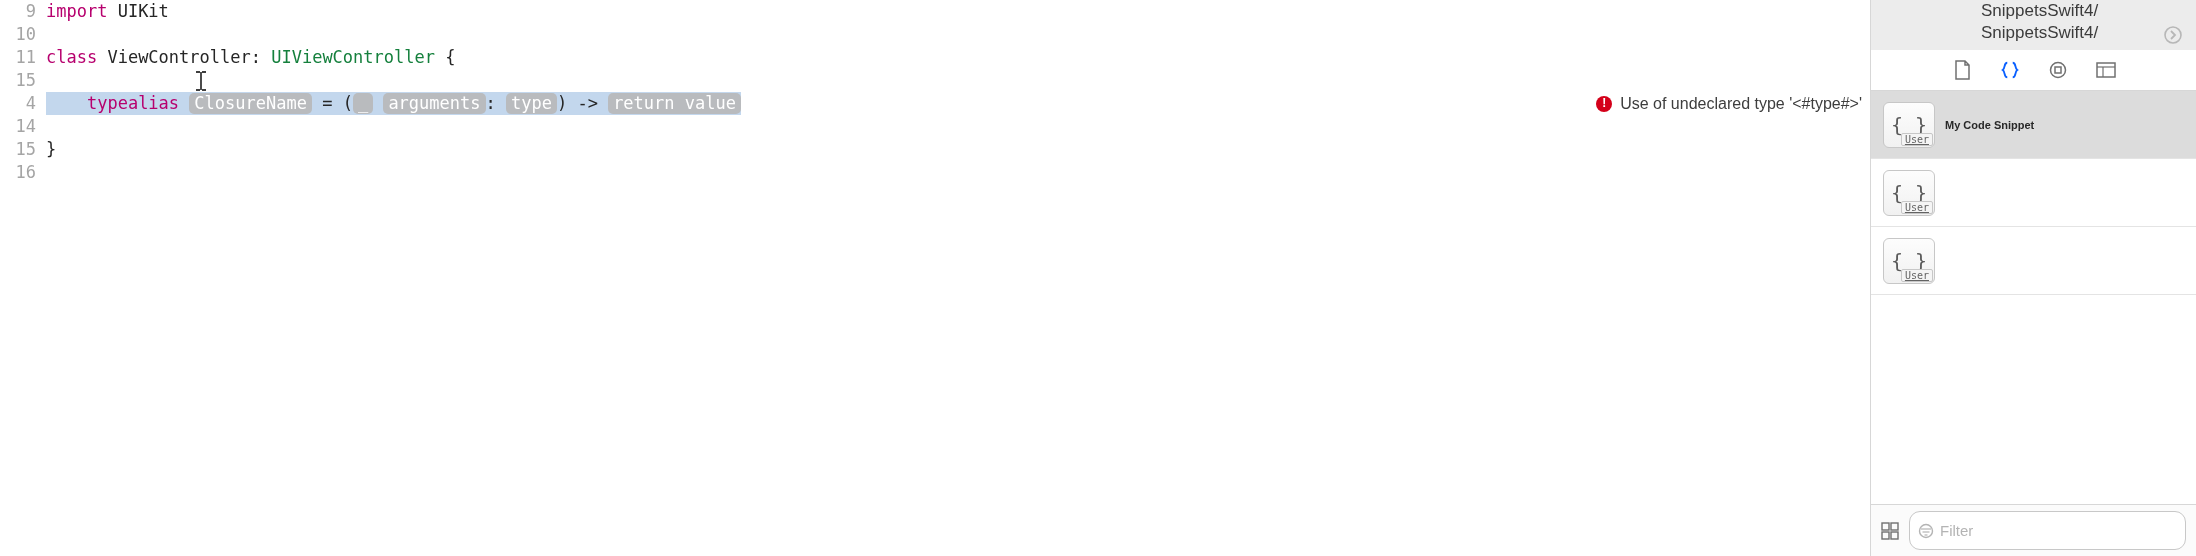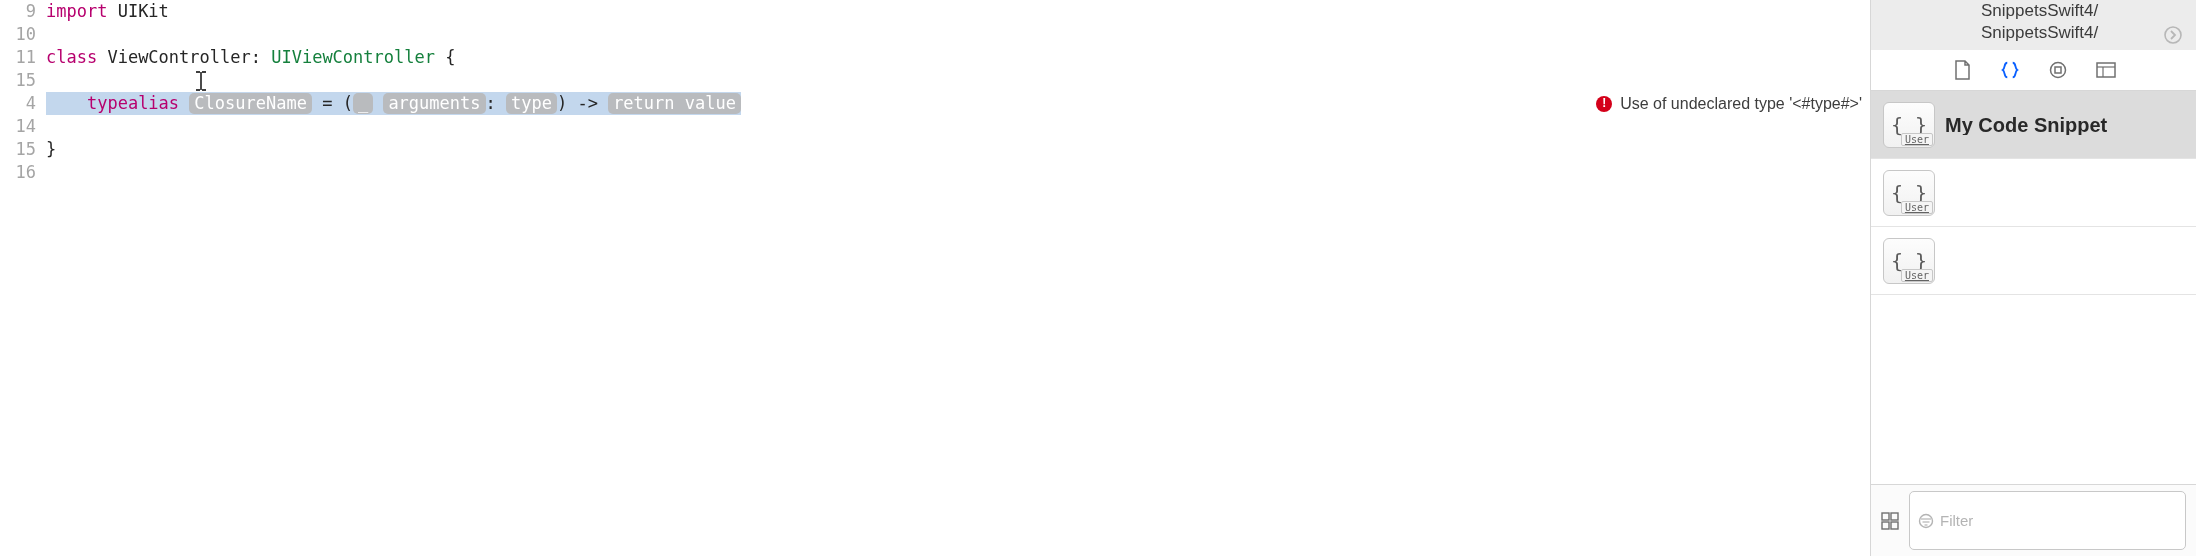--- a/index.html
+++ b/index.html
@@ -160,39 +160,39 @@
       position:absolute;
       bottom:1px; right:1px;
       background:#f5f5f5;
       border:1px solid #c7c7c7;
       font-size:10px;
       padding:0 3px;
       color:#636363;
       border-radius:2px;
       text-decoration:underline;
     }
-    .snippet-text { flex:1; overflow:hidden; font-size:20px; line-height:20px; color:#282828;}
+    .snippet-text { flex:1; overflow:hidden; font-size:11px; line-height:20px; color:#282828;}
     .snippet-title { font-weight: bold; }
     .snippet-desc { color: #555; font-weight: normal;}
     .filter-bar {
       display:flex;
       align-items:center;
       padding: 6px 10px;
       gap:10px;
       border-top:1px solid #d7d7d7;
       background:#fbfbfb;
     }
     .filter-input {
       flex:1;
       display:flex;
       align-items:center;
       border:1px solid #c8c8c8;
-      border-radius:5px;
+      border-radius:11px;
       background:#fff;
-      padding:20px 8px;
+      padding:10px 8px;
       gap:6px;
     }
     .filter-input input {
       border:none;
       outline:none;
       flex:1;
       font-size:15px;
       color:#333;
       background:transparent;
     }

